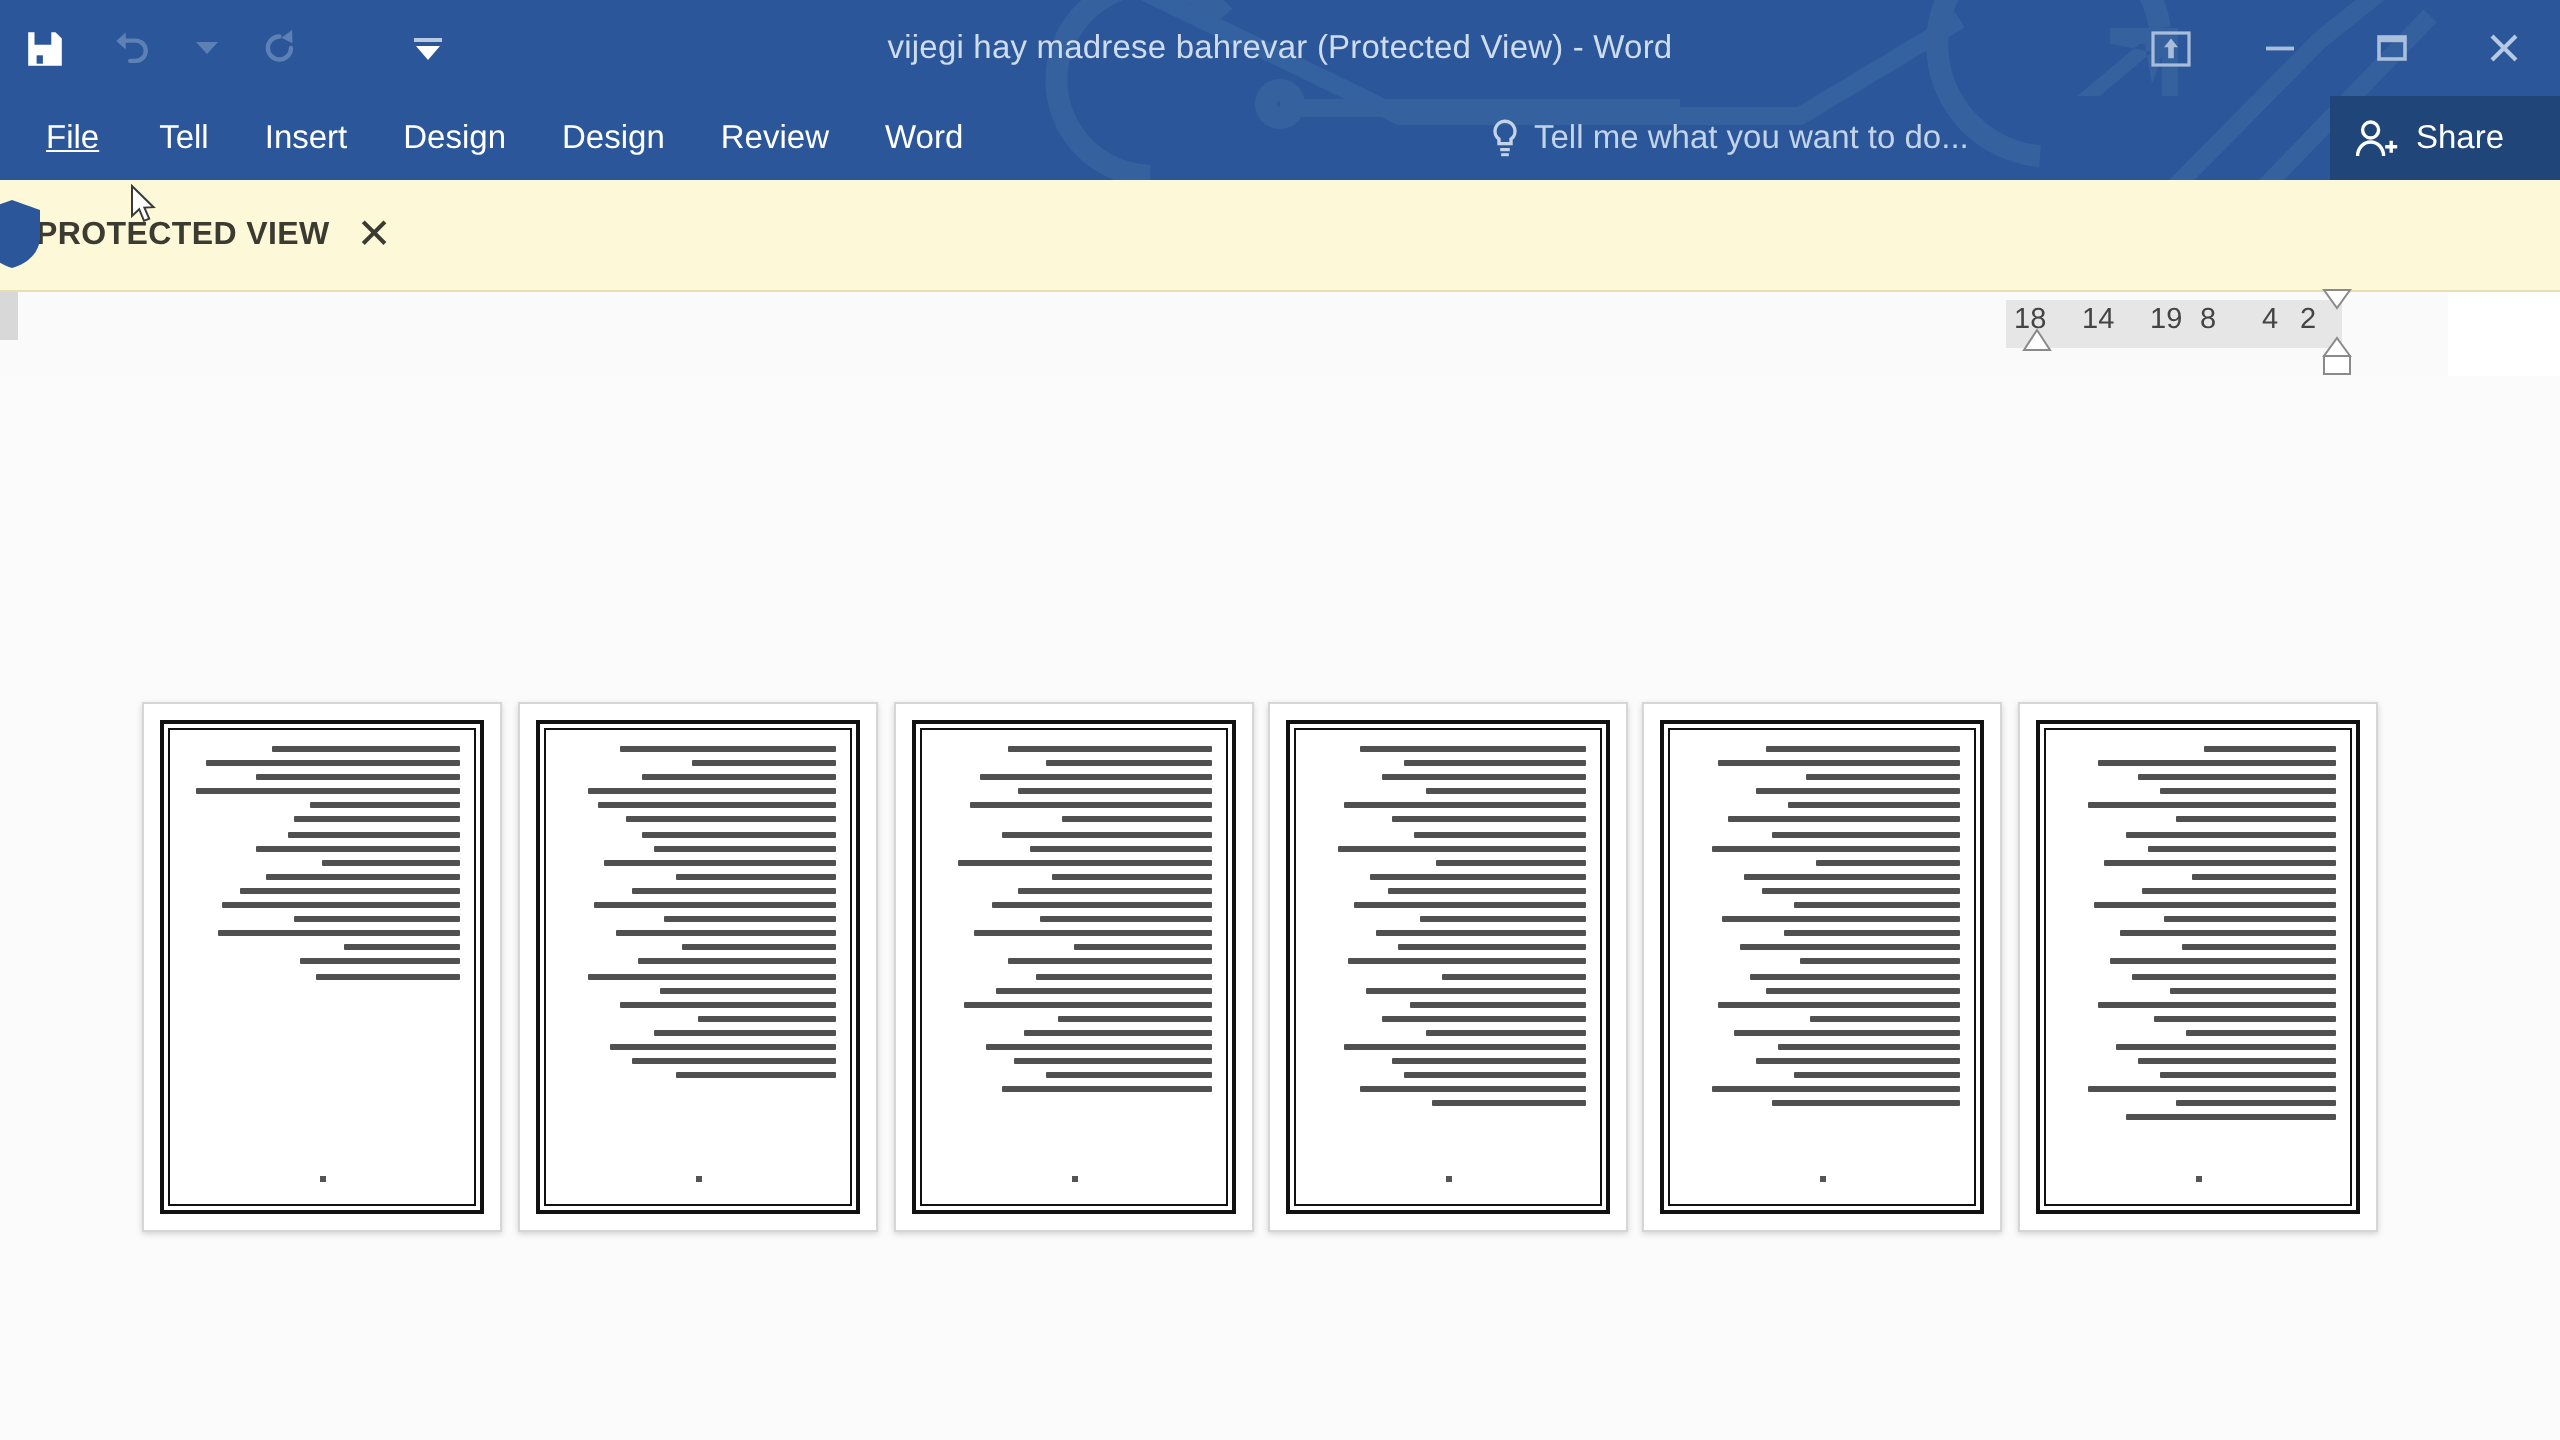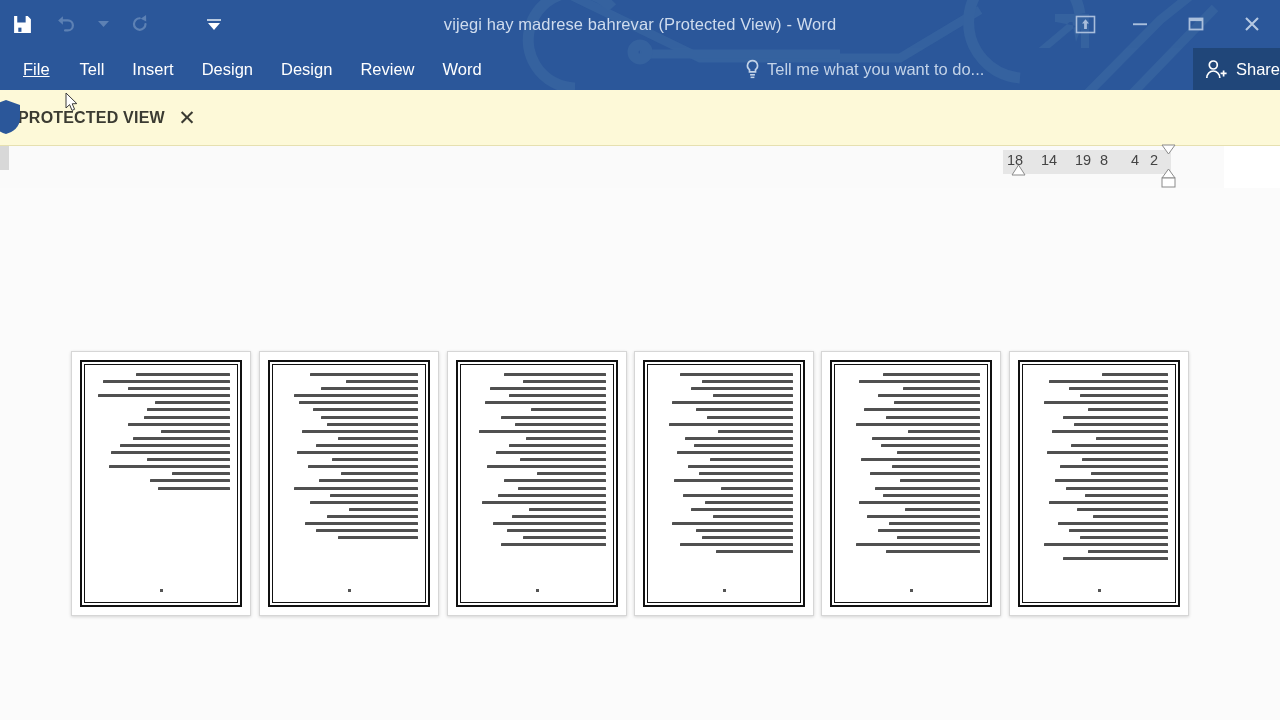--- a/index.html
+++ b/index.html
@@ -43,21 +43,21 @@
     color:#ffffff; font-size:16.5px; padding:0 14px; height:42px;
     display:flex; align-items:center; white-space:nowrap;
   }
   .tab.file{ padding-left:23px; padding-right:16px;text-decoration:underline; }
   #tellme{
     position:absolute; left:745px; top:0; height:42px;
     display:flex; align-items:center; gap:7px;
     color:#c3d3e8; font-size:16.5px; white-space:nowrap;text-align:center;
   }
   #share{
-    position:absolute; right:0; top:0; height:42px; padding:0 0 0 12px;
+    position:absolute; right:0; top:0; height:42px; padding:0 28px 0 12px;
     display:flex; align-items:center; gap:8px;
     background:#204679; color:#fff; font-size:16.5px;
   }
 
   
   #pvbar{
     position:absolute; left:0; top:90px; width:1280px; height:56px;
     background:#fdf9d8; border-bottom:1px solid #e6e0b0;
     display:flex; align-items:center;
   }

